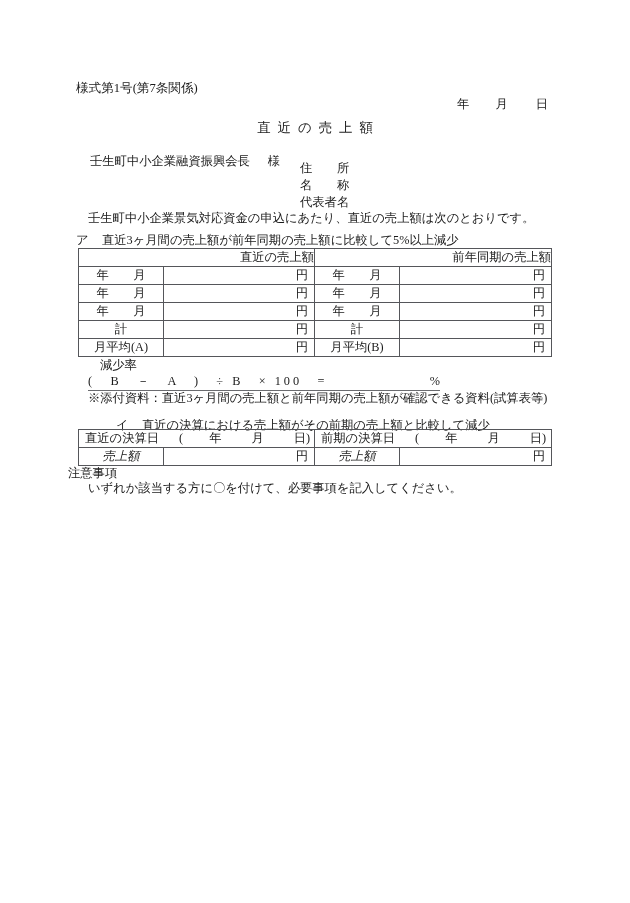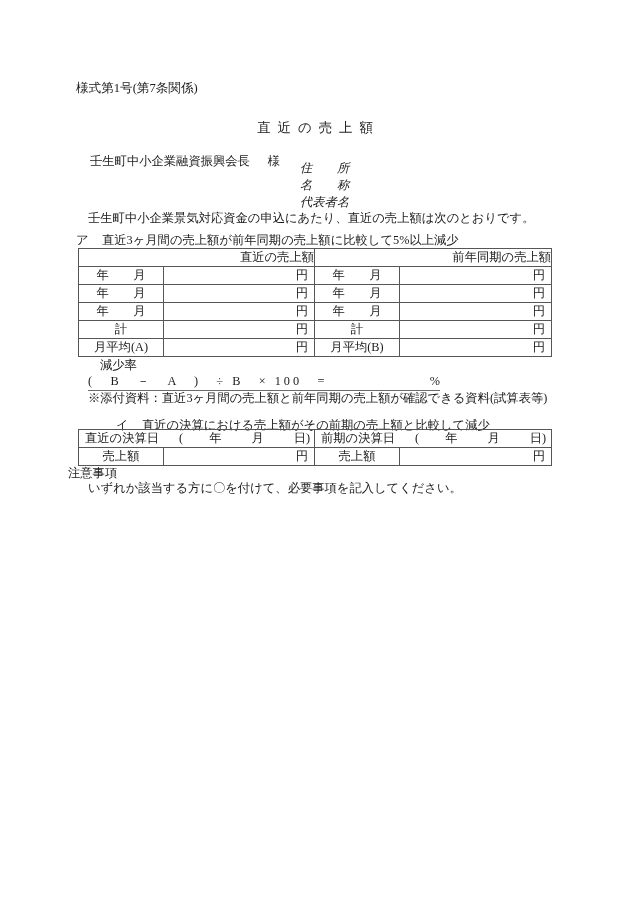--- a/index.html
+++ b/index.html
@@ -62,21 +62,20 @@
     left: 90px;
     top: 145px;
     font-size: 12.3px;
     margin-top: 8px;
   }
   .addressee .sama { margin-left: 18px; }
 
   .applicant {
     left: 300px;
     font-size: 12.3px;
-    font-style: italic;
   }
   .applicant-1 { top: 160px; }
   .applicant-2 { top: 177px; }
   .applicant-3 { top: 194px; }
 
   .body-sentence {
     left: 88px;
     top: 210px;
     font-size: 12.3px;
   }
@@ -124,20 +123,21 @@
     left: 78px;
     top: 429px;
     width: 473px;
   }
   #table-settlement .date-hdr {
     text-align: left;
     padding-left: 6px;
   }
   #table-settlement .label {
     text-align: center;
+    font-style: italic;
   }
   #table-settlement .amount {
     text-align: right;
     padding-right: 6px;
   }
   .gap-s { display: inline-block; width: 20px; }
   .gap-m { display: inline-block; width: 26px; }
   .gap-l { display: inline-block; width: 30px; }
 
   
@@ -179,20 +179,23 @@
     font-size: 12.3px;
   }
 </style>
 </head>
 <body>
 
 <div class="page">
 
   <div class="row form-no">様式第1号(第7条関係)</div>
 
+  <div class="row date-line">
+    <span class="y">年</span><span class="m">月</span><span class="d">日</span>
+  </div>
 
   <div class="row doc-title">直近の売上額</div>
 
   <div class="row addressee">
     <span>壬生町中小企業融資振興会長</span><span class="sama">様</span>
   </div>
 
   <div class="row applicant applicant-1">住　　所</div>
   <div class="row applicant applicant-2">名　　称</div>
   <div class="row applicant applicant-3">代表者名</div>

